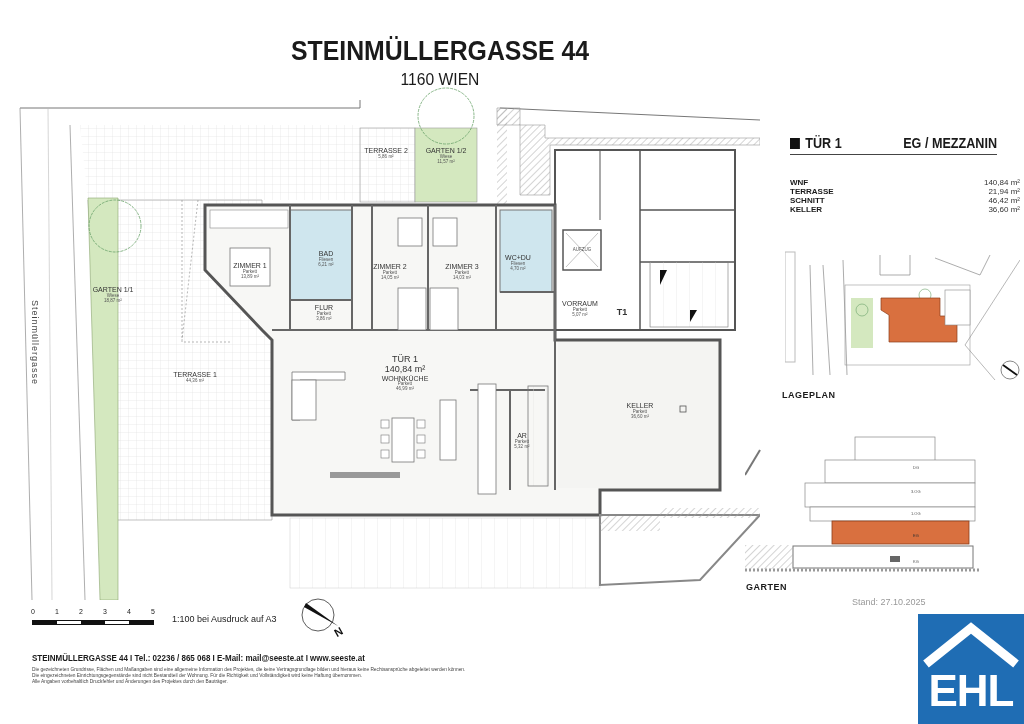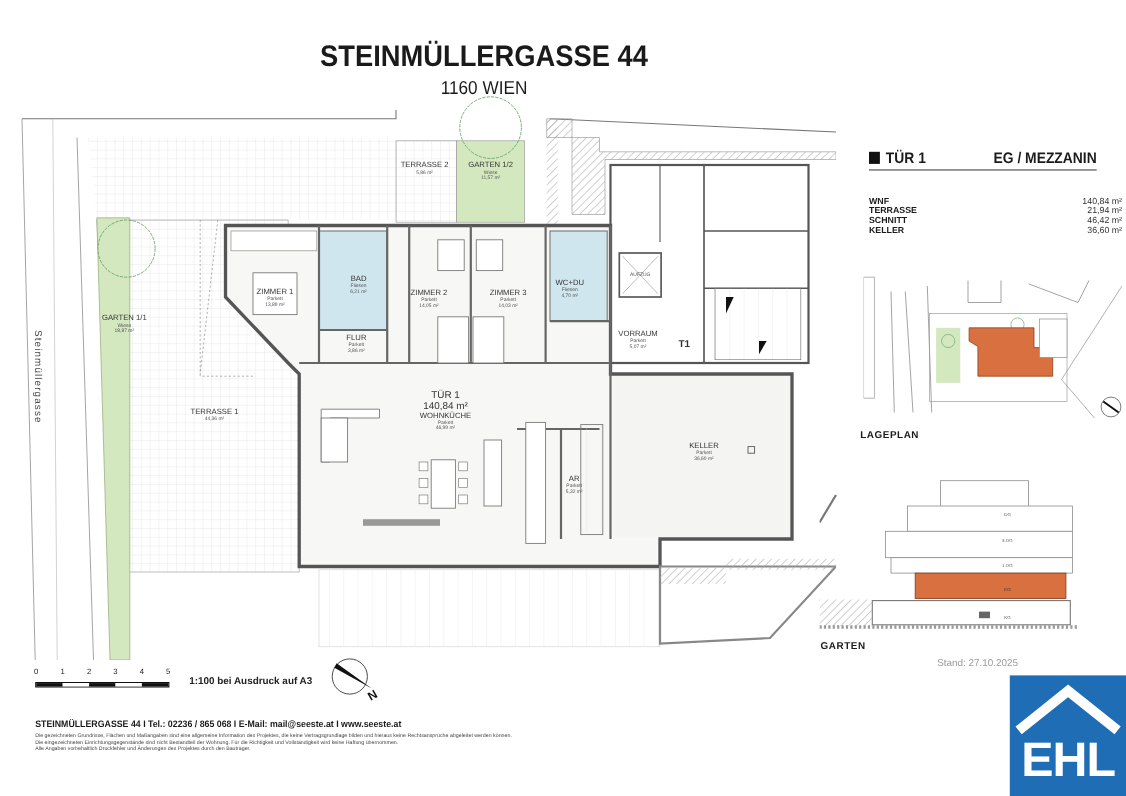--- a/index.html
+++ b/index.html
@@ -293,21 +293,21 @@
       <div style="flex:1;background:#fff;"></div>
     <div style="flex:1;background:#111;"></div>
   </div>
   <span style="position:absolute;left:-1px;top:0;font-size:7px;">0</span>
   <span style="position:absolute;left:23px;top:0;font-size:7px;">1</span>
   <span style="position:absolute;left:47px;top:0;font-size:7px;">2</span>
   <span style="position:absolute;left:71px;top:0;font-size:7px;">3</span>
   <span style="position:absolute;left:95px;top:0;font-size:7px;">4</span>
   <span style="position:absolute;left:119px;top:0;font-size:7px;">5</span>
 </div>
-<div class="abs scale-txt" style="left:172px;top:614px;font-weight:bold;">1:100 bei Ausdruck auf A3</div>
+<div class="abs scale-txt" style="left:172px;top:614px;">1:100 bei Ausdruck auf A3</div>
 
 <svg class="abs" style="left:286px;top:598px;" width="70" height="42" viewBox="0 0 70 42">
   <circle cx="32" cy="17" r="16" fill="none" stroke="#333" stroke-width="0.8"></circle>
   <polygon points="20,5 52,28 18,9" fill="#111"></polygon>
   <text x="48" y="38" font-size="11" font-weight="bold" fill="#111" font-family="Liberation Sans, sans-serif" transform="rotate(-30 52 33)">N</text>
 </svg>
 
 <div class="abs footer-bold">STEINMÜLLERGASSE 44 I Tel.: 02236 / 865 068 I E-Mail: mail@seeste.at I www.seeste.at</div>
 <div class="abs disc" style="top:667px;">Die gezeichneten Grundrisse, Flächen und Maßangaben sind eine allgemeine Information des Projektes, die keine Vertragsgrundlage bilden und hieraus keine Rechtsansprüche abgeleitet werden können.</div>
 <div class="abs disc" style="top:673px;">Die eingezeichneten Einrichtungsgegenstände sind nicht Bestandteil der Wohnung. Für die Richtigkeit und Vollständigkeit wird keine Haftung übernommen.</div>

